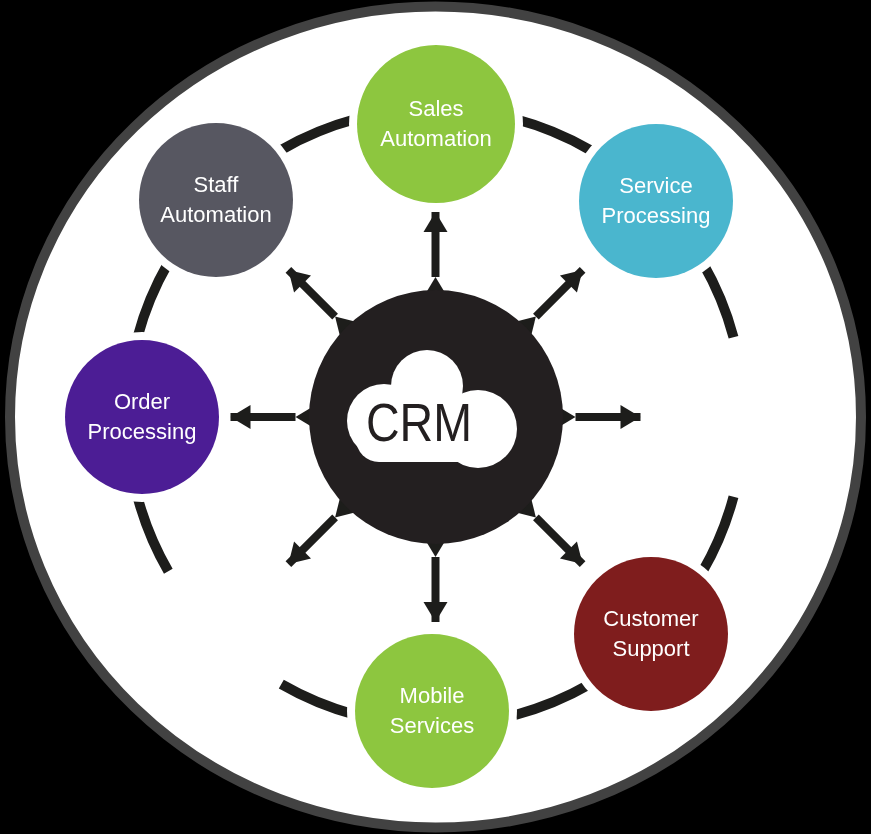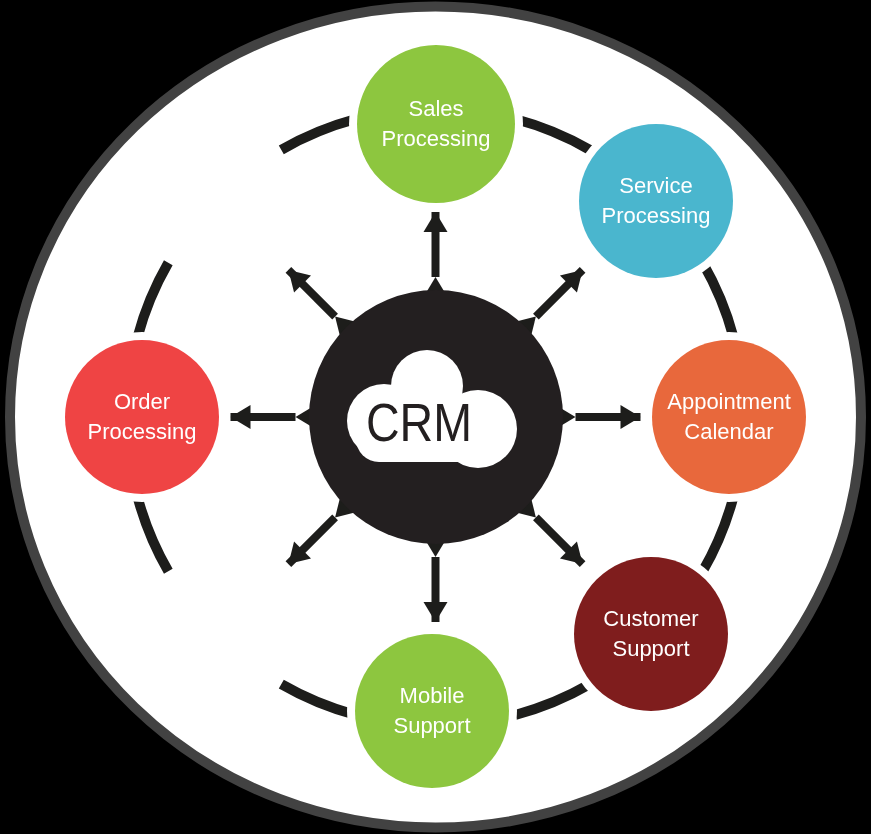--- a/index.html
+++ b/index.html
@@ -67,19 +67,19 @@
     <circle cx="436" cy="417" r="127" fill="#231f20"></circle>
     <g fill="#ffffff">
       <circle cx="427" cy="386" r="36"></circle>
       <circle cx="384" cy="421" r="37"></circle>
       <circle cx="478" cy="429" r="39"></circle>
       <rect x="356" y="416" width="155" height="46" rx="23"></rect>
     </g>
     <text class="crm-text" x="419" y="441" text-anchor="middle" textLength="106" lengthAdjust="spacingAndGlyphs" fill="#231f20">CRM</text>
   </svg>
 
-  <div class="satellite sat-sales" style="background: rgb(141, 198, 63);">Sales Processing</div>
+  <div class="satellite sat-sales" style="background: rgb(141, 198, 63);">Sales Automation</div>
   <div class="satellite sat-service" style="background: rgb(74, 182, 206);">Service Processing</div>
-  <div class="satellite sat-appointment" style="background: rgb(232, 104, 60);">Appointment Calendar</div>
   <div class="satellite sat-customer" style="background: #7f1d1d; text-align: center;">Customer Support</div>
-  <div class="satellite sat-mobile" style="background: rgb(141, 198, 63);">Mobile Support</div>
-  <div class="satellite sat-order" style="background: #ef4444;">Order Processing</div>
+  <div class="satellite sat-mobile" style="background: rgb(141, 198, 63);">Mobile Services</div>
+  <div class="satellite sat-order" style="background: #4c1d95;">Order Processing</div>
+  <div class="satellite sat-staff" style="background: rgb(87, 87, 97);">Staff Automation</div>
 </div>
 
 </body></html>

